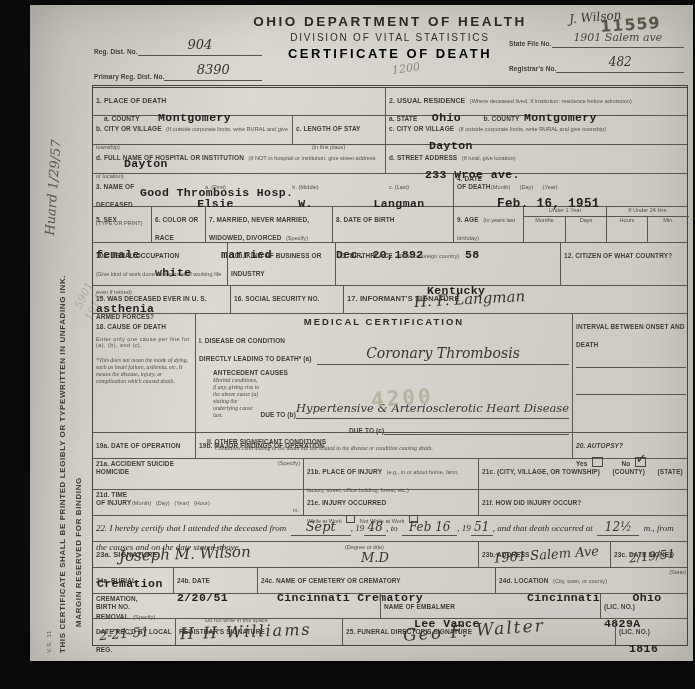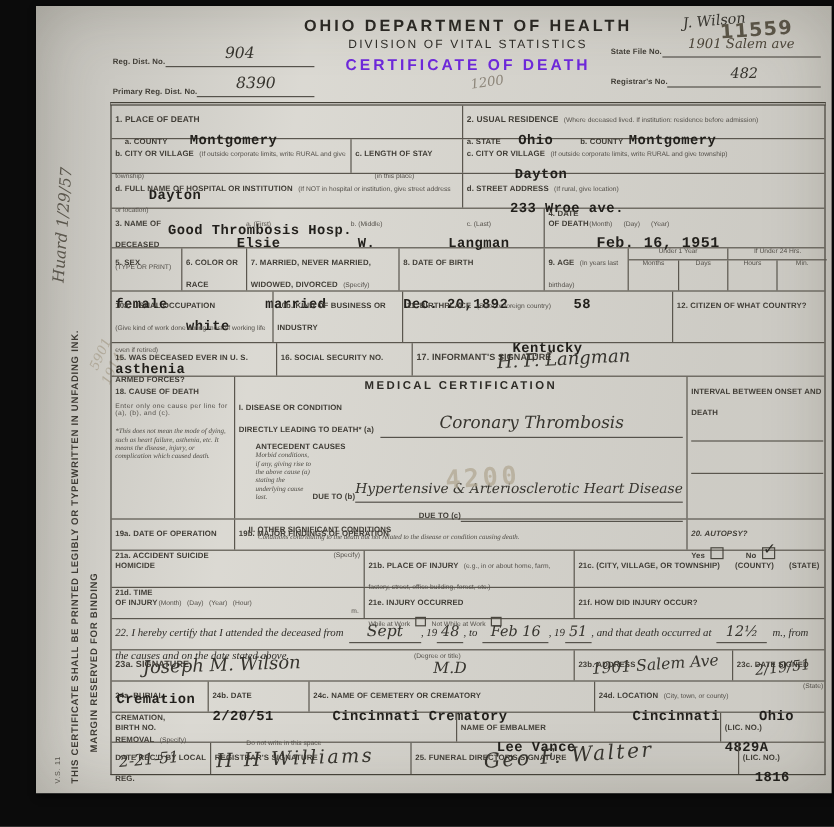--- a/index.html
+++ b/index.html
@@ -15,21 +15,21 @@
   .vs{font-size:6px;font-weight:normal;color:#55524a;}
   .pencil{position:absolute;transform:rotate(-86deg);transform-origin:left top;white-space:nowrap;
         font-family:"DejaVu Serif",serif;font-style:italic;font-size:13px;color:#5a564c;}
   .pfaint{position:absolute;transform:rotate(-65deg);transform-origin:left top;
         font-family:"DejaVu Serif",serif;font-style:italic;font-size:11px;color:#b1aa9b;line-height:1.3;}
   
   .form{position:absolute;left:62px;top:0;width:596px;color:#2e2c27;}
   .hdr{position:relative;height:80px;}
   .t1{font-size:13.5px;font-weight:bold;letter-spacing:2.5px;color:#2a2823;text-align:center;padding-top:9px;}
   .t2{font-size:10px;font-weight:normal;letter-spacing:1.8px;color:#2e2c27;text-align:center;margin-top:3px;}
-  .t3{font-size:13px;font-weight:bold;letter-spacing:2.5px;color:#6d28d9;text-align:center;margin-top:3px;}
+  .t3{font-size:13px;font-weight:bold;letter-spacing:2.5px;color:#000000;text-align:center;margin-top:3px;}
   .hdr-left{position:absolute;left:2px;top:32px;width:168px;}
   .hdr-right{position:absolute;right:4px;top:24px;width:175px;}
   .fieldline{display:flex;align-items:flex-end;margin-bottom:6px;}
   .lbl{font-size:6.5px;font-weight:bold;color:#403d36;line-height:1.2;letter-spacing:.1px;}
   .note{font-size:5.6px;color:#54504a;line-height:1.15;}
   .noteI{font-size:5.8px;color:#4c4942;font-style:italic;font-family:"Liberation Serif",serif;line-height:1.2;}
   .line{flex:1;border-bottom:1px solid #55524b;text-align:center;position:relative;min-height:9px;}
   .type{font-family:"Liberation Mono","DejaVu Sans Mono",monospace;font-weight:bold;font-size:11.5px;
         color:#211f1b;letter-spacing:.4px;white-space:nowrap;line-height:1.05;}
   .hand{font-family:"DejaVu Serif",serif;font-style:italic;color:#36342e;white-space:nowrap;line-height:1;}
@@ -186,21 +186,21 @@
           <span class="note">(Specify)</span><br>
           <span class="type" style="margin-left:12px;">married</span>
         </div>
         <div class="c" style="width:121px;">
           <span class="lbl">8. DATE OF BIRTH</span><br><br>
           <span class="type">Dec. 20,1892</span>
         </div>
         <div class="c" style="width:70px;">
           <span class="lbl">9. AGE</span>
           <span class="note">(In years last birthday)</span><br>
-          <span class="type" style="margin-left:21px;">58</span>
+          <span class="type" style="margin-left:8px;">58</span>
         </div>
         <div class="c last" style="width:165px;padding:0;">
           <div style="display:flex;height:9px;border-bottom:1px solid #5a564e;">
             <span class="note" style="flex:1;text-align:center;border-right:1px solid #5a564e;">Under 1 Year</span>
             <span class="note" style="flex:1;text-align:center;">If Under 24 Hrs.</span>
           </div>
           <div style="display:flex;height:25px;">
             <span class="note" style="width:41px;text-align:center;border-right:1px solid #5a564e;">Months</span>
             <span class="note" style="width:40px;text-align:center;border-right:1px solid #5a564e;">Days</span>
             <span class="note" style="width:40px;text-align:center;border-right:1px solid #5a564e;">Hours</span>

